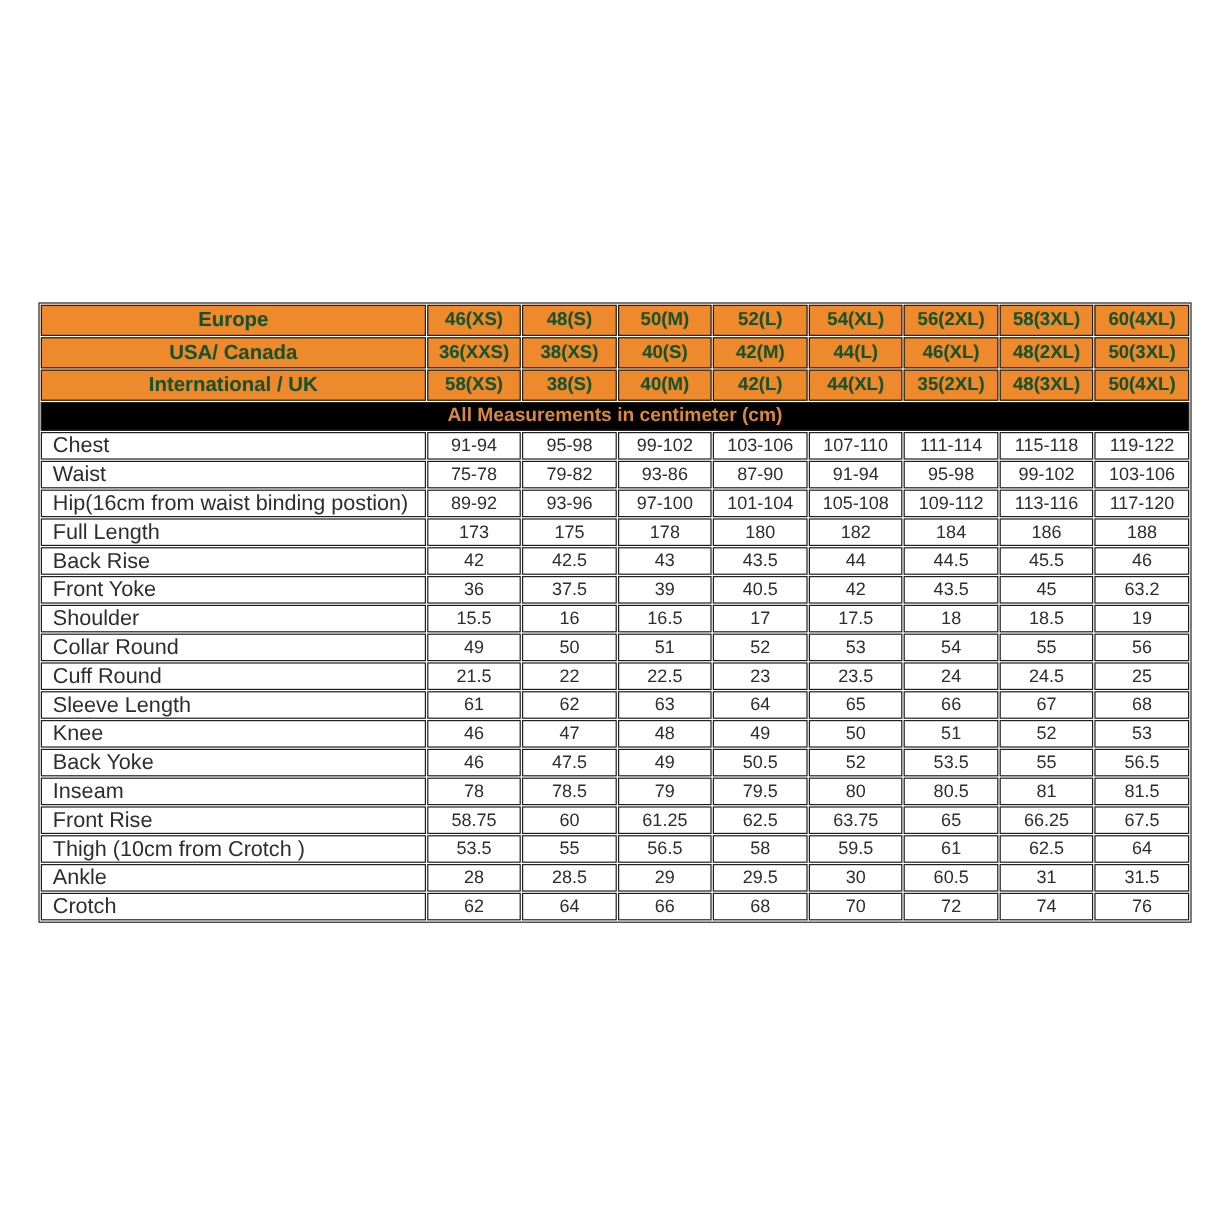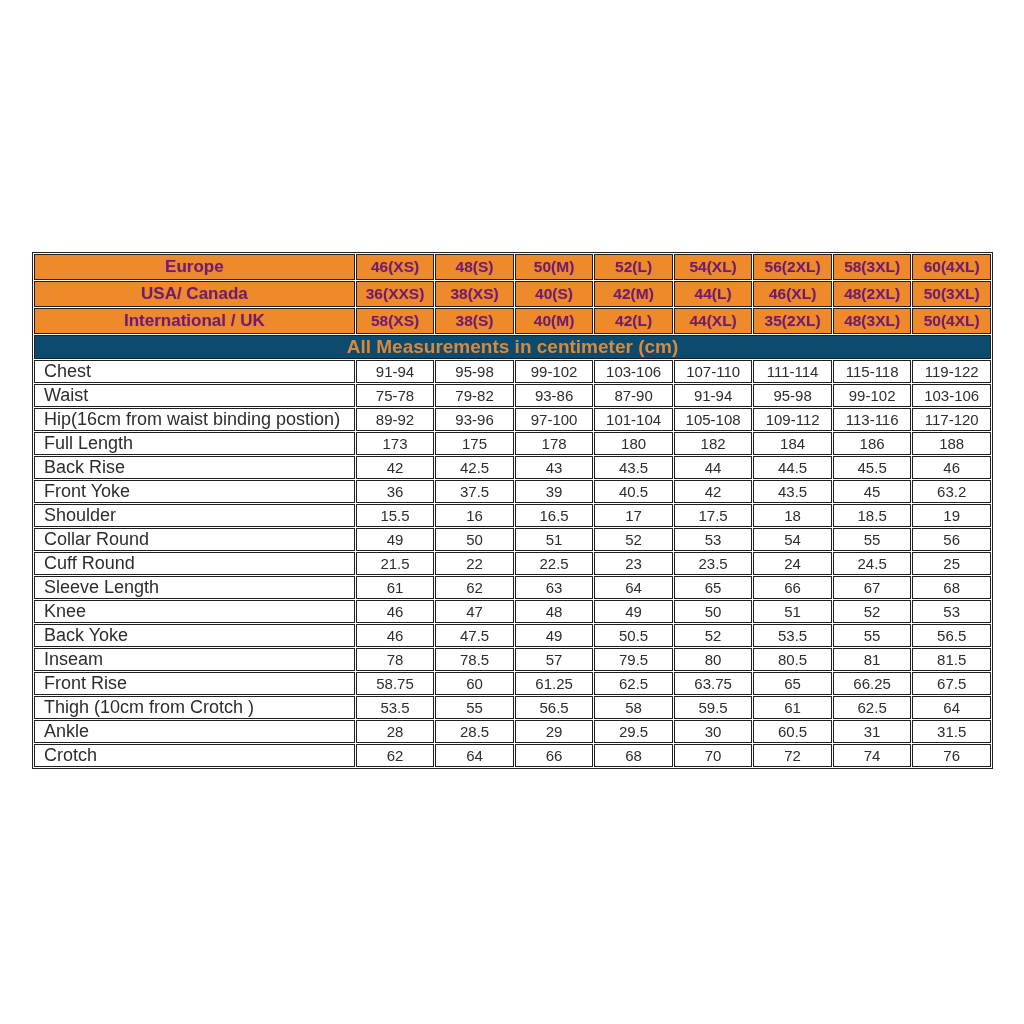--- a/index.html
+++ b/index.html
@@ -26,39 +26,39 @@
     background: #ffffff;
     border: 1px solid #242424;
   }
   td {
     border: 1.5px solid #1f1f1f;
     overflow: hidden;
     white-space: nowrap;
   }
   tr.hdr td {
     background: #EE8A2C;
-    color: #701a75;
+    color: #14532d;
     font-weight: bold;
     text-align: center;
     font-size: 15.5px;
     line-height: 20px;
     padding: 2px 2px;
     text-shadow: 0 0 1px rgba(120,60,0,0.25);
   }
   tr.hdr td.hdr-label {
     font-size: 17px;
   }
   tr.note td {
     color: #D8893C;
     font-weight: bold;
     text-align: center;
-    font-size: 19px;
+    font-size: 16px;
     line-height: 18px;
     padding: 2px 2px;
-    background: #0c4a6e;
+    background: #000000;
   }
   tr.data td {
     color: #2d2d2d;
     font-size: 15px;
     line-height: 19px;
     padding: 1px 3px;
     text-align: center;
     background: #ffffff;
   }
   tr.data td.row-label {
@@ -249,21 +249,21 @@
           <td>50.5</td>
           <td>52</td>
           <td>53.5</td>
           <td>55</td>
           <td>56.5</td>
         </tr>
         <tr class="data">
           <td class="row-label">Inseam</td>
           <td>78</td>
           <td>78.5</td>
-          <td>57</td>
+          <td>79</td>
           <td>79.5</td>
           <td>80</td>
           <td>80.5</td>
           <td>81</td>
           <td>81.5</td>
         </tr>
         <tr class="data">
           <td class="row-label">Front Rise</td>
           <td>58.75</td>
           <td>60</td>

